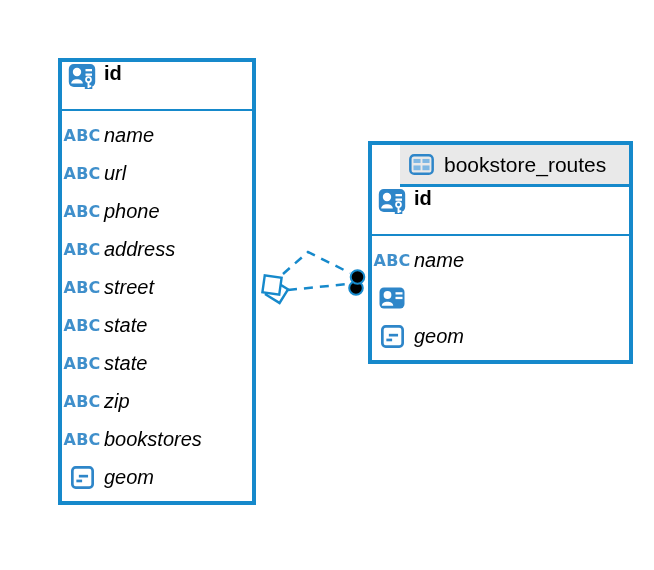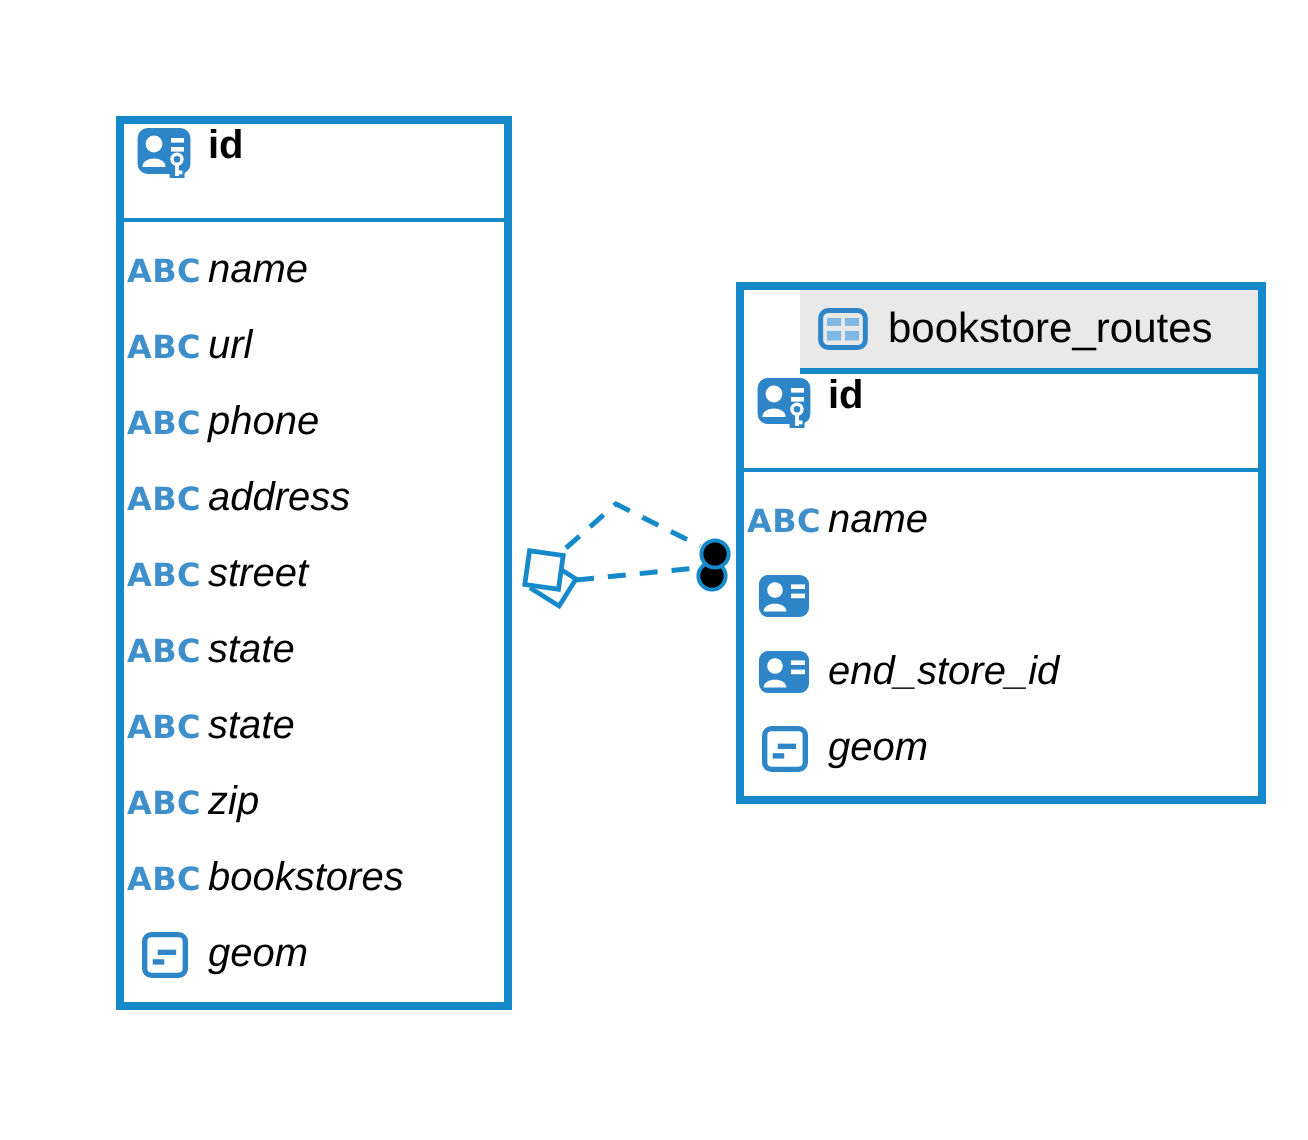--- a/index.html
+++ b/index.html
@@ -203,28 +203,20 @@
       </div>
       <div class="col-row">
         <span class="icon-cell">
           <svg width="26" height="22" viewBox="0 0 26 22">
               <use href="#sym-fk-icon"></use>
             </svg>
         </span>
       </div>
       <div class="col-row">
         <span class="icon-cell">
-          <svg width="26" height="22" viewBox="0 0 26 22">
-              <use href="#sym-fk-icon"></use>
-            </svg>
-        </span>
-        <span class="col-name">end_store_id</span>
-      </div>
-      <div class="col-row">
-        <span class="icon-cell">
           <svg width="23" height="23" viewBox="0 0 24 24">
               <use href="#sym-geom-icon"></use>
             </svg>
         </span>
         <span class="col-name">geom</span>
       </div>
     </div>
   </div>
 
 </div>

